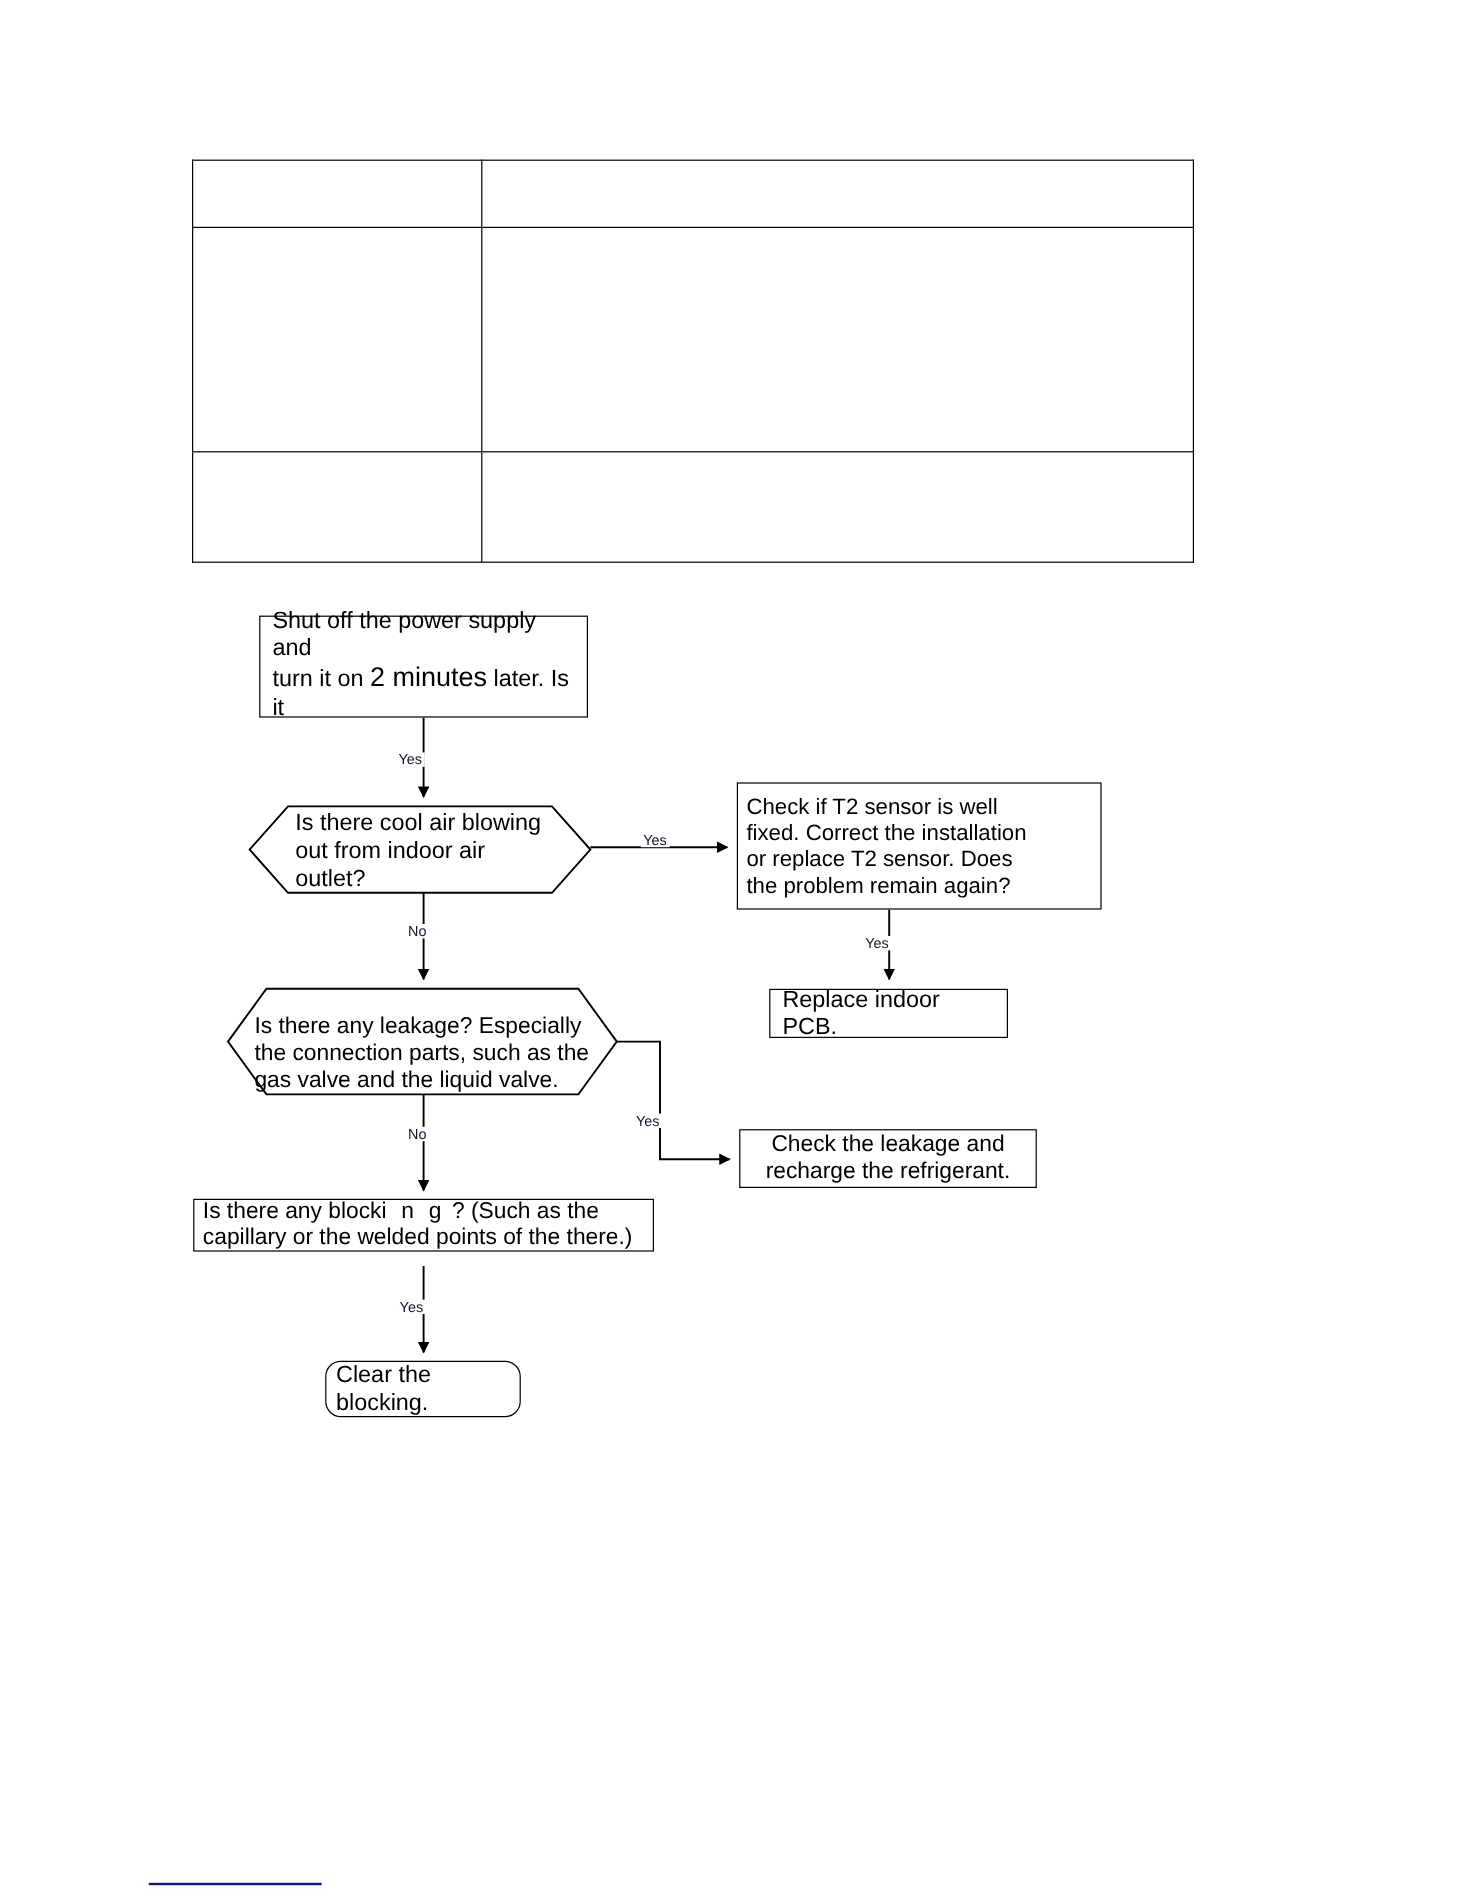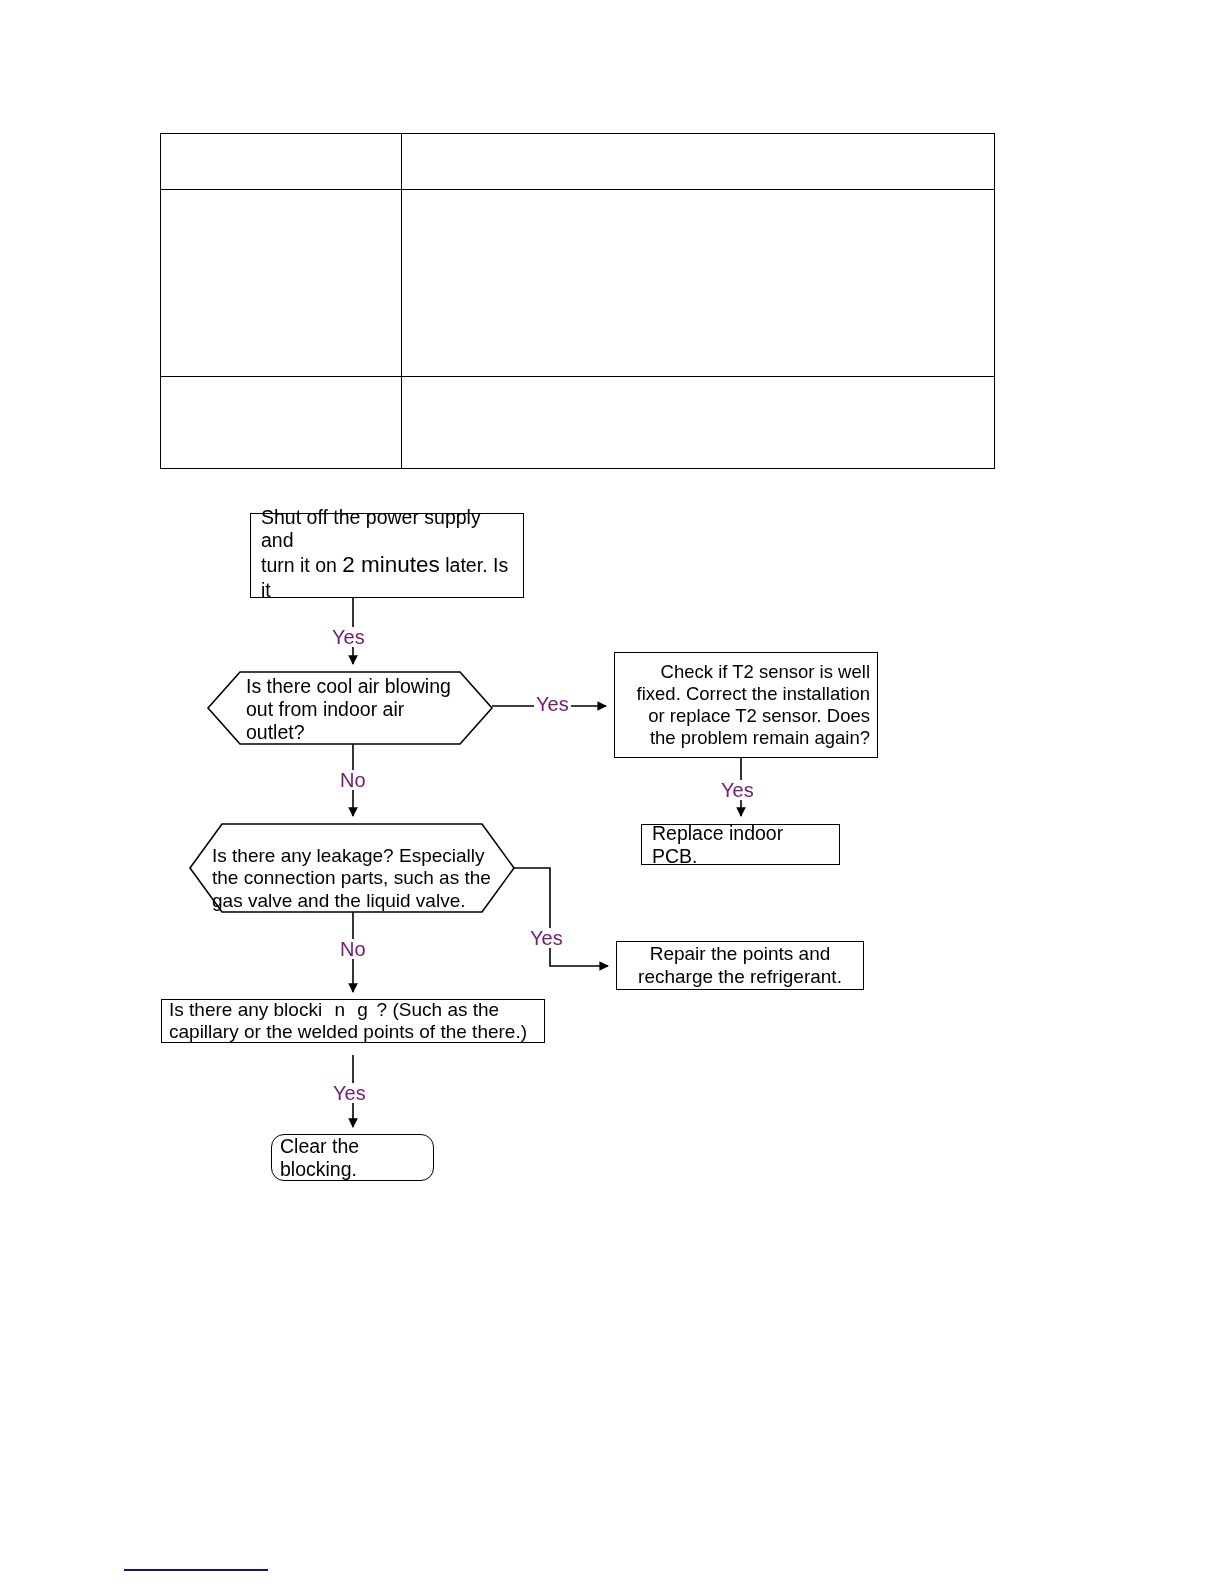--- a/index.html
+++ b/index.html
@@ -70,34 +70,33 @@
     display: flex;
     align-items: flex-end;
     justify-content: center;
   }
 
   
   #node-power-cycle {
     left: 216px; top: 513px; width: 274px; height: 85px;
     font-size: 19.5px; padding: 2px 9px 5px 10px;
     text-align: left;
-    margin-left: 34px;
   }
   #node-power-cycle .big { font-size: 22.5px; }
 
   #node-cool-air {
     left: 208px; top: 672px; width: 284px; height: 72px;
     font-size: 19.5px; padding: 0 38px;
     text-align: left;
   }
 
   #node-t2-sensor {
-    left: 614px; top: 652px; width: 264px; height: 106px;
+    left: 614px; top: 652px; width: 304px; height: 106px;
     font-size: 18.5px; padding: 6px 7px;
-    text-align: right;
+    text-align: left;
   }
 
   #node-leakage {
     left: 190px; top: 824px; width: 324px; height: 88px;
     font-size: 19px; padding: 0 22px;
     text-align: justify;
     text-align-last: left;
   }
 
   #node-replace-pcb {
@@ -125,23 +124,23 @@
     left: 271px; top: 1134px; width: 163px; height: 47px;
     font-size: 19.5px; padding: 0 8px;
     text-align: left;
     justify-content: flex-start;
     border-radius: 13px;
   }
 
   
   .edge-label {
     position: absolute;
-    font-size: 20px;
+    font-size: 12px;
     line-height: 1;
-    color: #701a75;
+    color: #0f172a;
     background: #ffffff;
     padding: 0 2px;
     white-space: nowrap;
   }
   #label-yes-1 { left: 330px; top: 627px; }
   #label-no-1  { left: 338px; top: 770px; }
   #label-yes-2 { left: 534px; top: 694px; }
   #label-yes-3 { left: 719px; top: 780px; }
   #label-yes-4 { left: 528px; top: 928px; }
   #label-no-2  { left: 338px; top: 939px; }
@@ -233,21 +232,21 @@
 <div class="node hex-node" id="node-leakage">
   <span class="txt">
     <span>Is there any leakage? Especially</span><br>
     <span>the connection parts, such as the</span><br>
     <span>gas valve and the liquid valve.</span>
   </span>
 </div>
 
 <div class="node rect-node" id="node-repair-leak">
   <span class="txt">
-    <span>Repair the points and</span><br>
+    <span>Check the leakage and</span><br>
     <span>recharge the refrigerant.</span>
   </span>
 </div>
 
 <div class="node rect-node" id="node-blocking">
   <span class="txt">
     <span>Is there any block</span><span class="spaced">i n g</span><span> ? (Such as the</span><br>
     <span>capillary or the welded points of the there.)</span>
   </span>
 </div>

